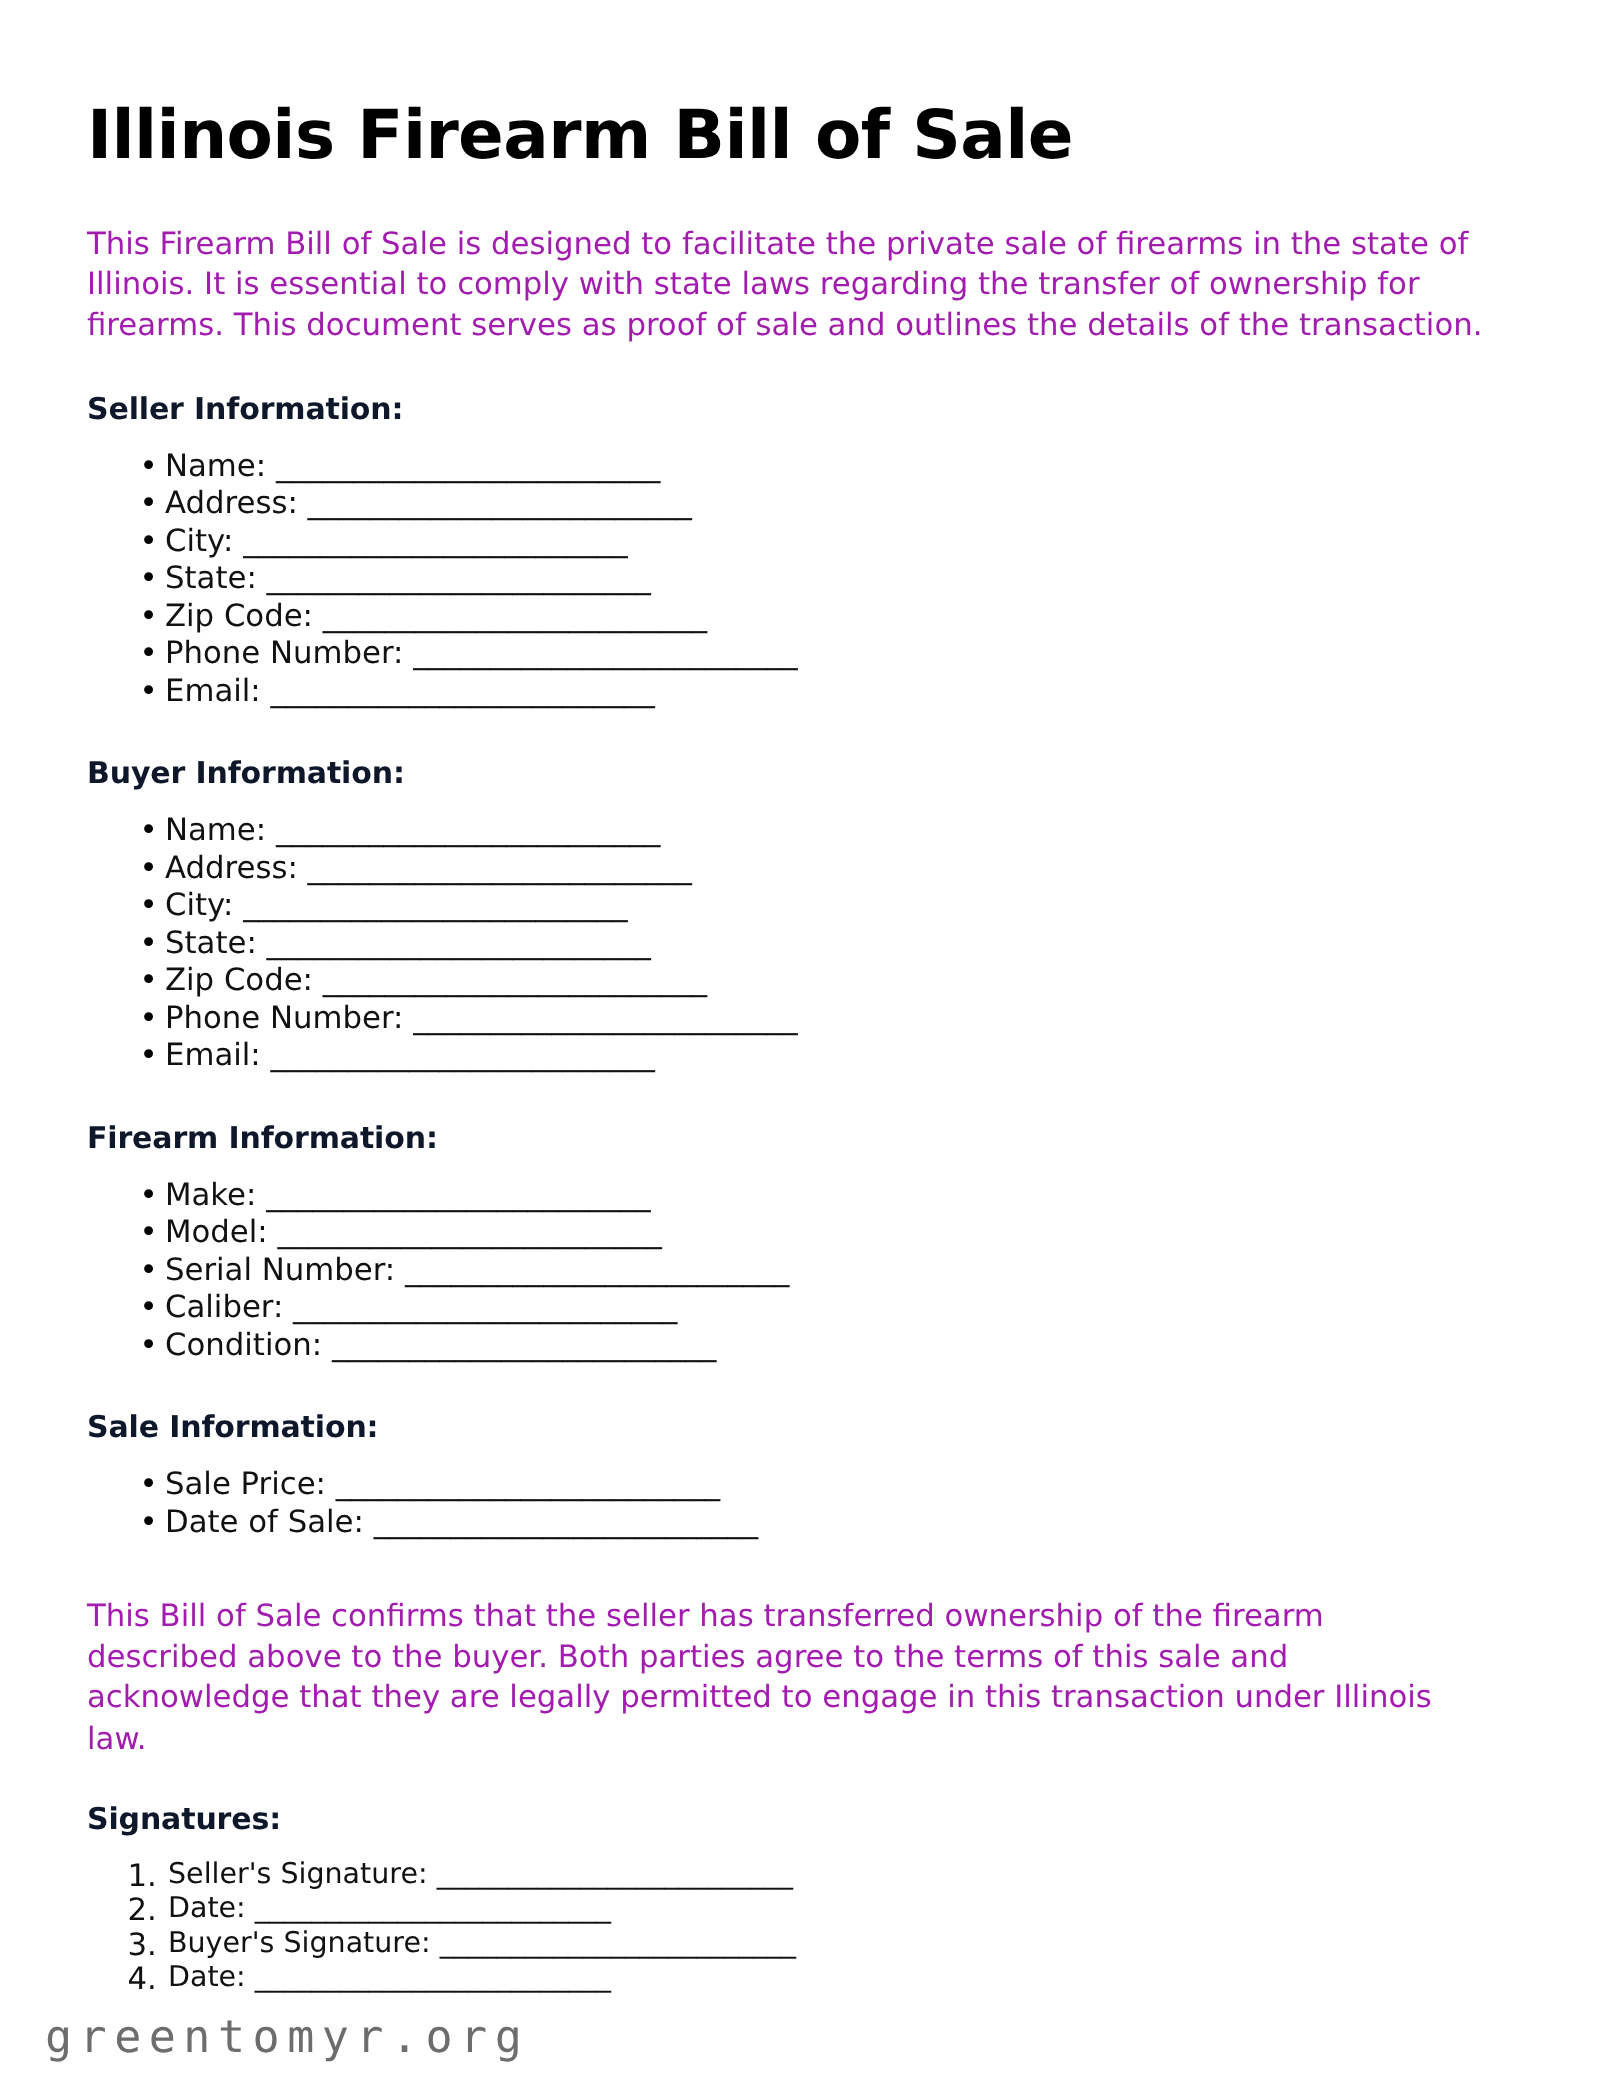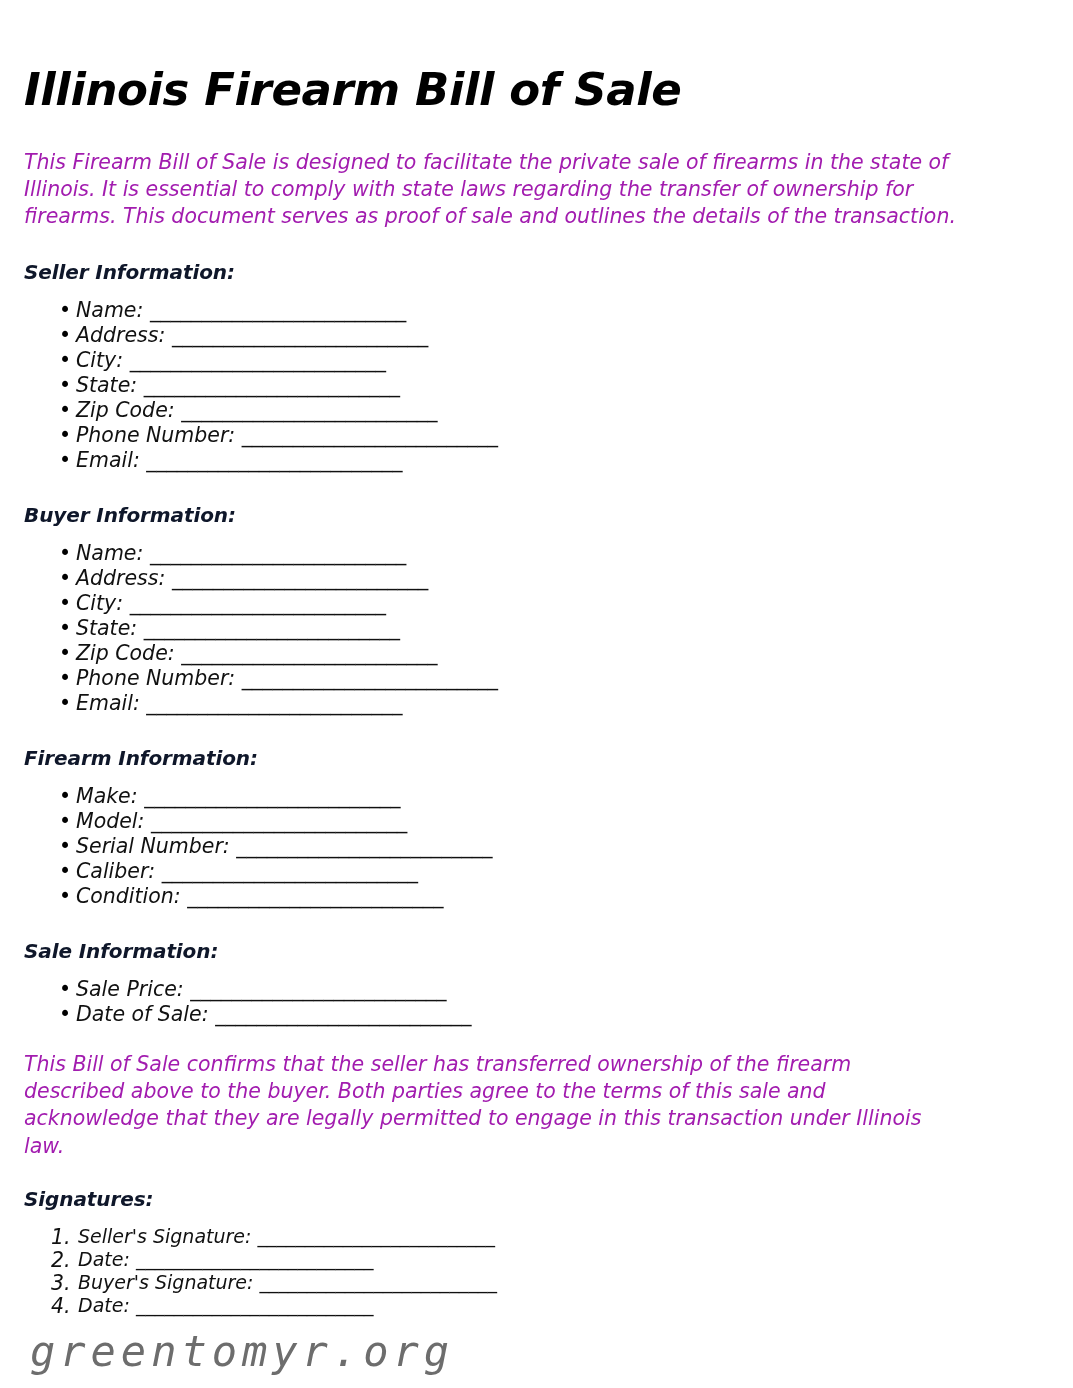--- a/index.html
+++ b/index.html
@@ -13,41 +13,40 @@
     height: 1388px;
     position: relative;
     font-family: "DejaVu Sans", "Liberation Sans", sans-serif;
     color: #000000;
     overflow: hidden;
   }
   .page {
     position: relative;
     width: 1073px;
     height: 1388px;
-    padding: 58px 58px 0 24px;
-    font-style: italic;
+    padding: 58px 58px 0 58px;
   }
   .doc-title {
     font-size: 45px;
     font-weight: bold;
     letter-spacing: -0.4px;
     line-height: 1.05;
     margin: 8px 0 0 0;
     color: #000;
   }
   .intro-paragraph,
   .closing-paragraph {
     font-size: 20.5px;
     line-height: 1.32;
     margin: 0;
     color: #a21caf;
     max-width: 960px;
   }
   .intro-paragraph { margin-top: 36px; }
-  .closing-paragraph { margin-top: 24px; max-width: 930px; }
+  .closing-paragraph { margin-top: 37px; max-width: 930px; }
 
   .section-heading {
     font-size: 20px;
     font-weight: bold;
     margin: 30px 0 0 0;
     letter-spacing: -0.1px;
     color: #0f172a;
   }
   .section-heading.tight { margin-top: 27px; }
 
@@ -100,21 +99,21 @@
   }
 
   .field-label { color: #111; }
   .blank { color: #111; letter-spacing: 0px; }
 
   .watermark {
     position: absolute;
     left: 30px;
     bottom: 12px;
     font-family: "DejaVu Sans Mono", "Liberation Mono", monospace;
-    font-size: 42px;
+    font-size: 30px;
     letter-spacing: 5px;
     color: #6d6d6d;
     white-space: nowrap;
   }
 </style>
 </head>
 <body>
 
 <div class="page">
 

